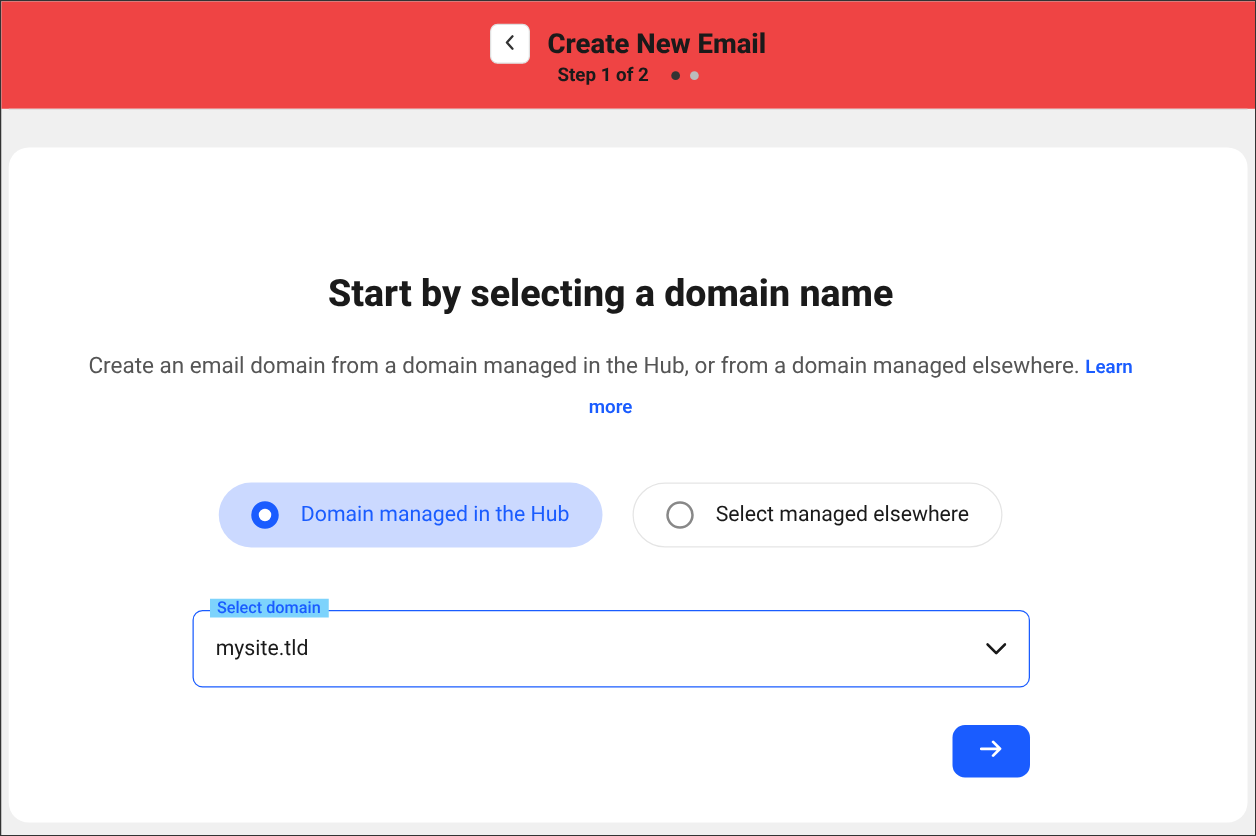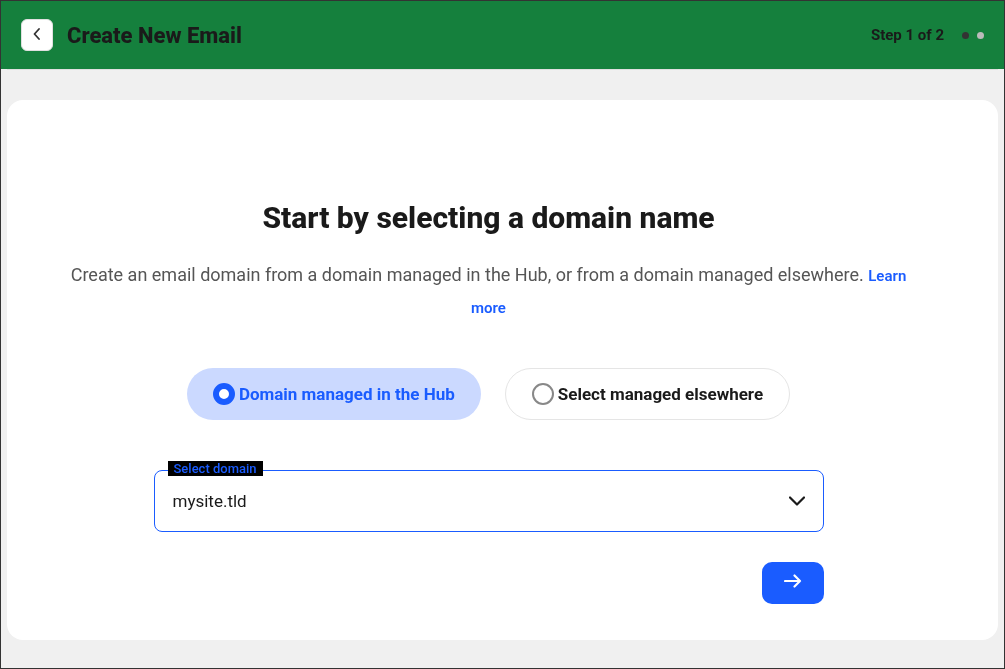--- a/index.html
+++ b/index.html
@@ -13,21 +13,22 @@
       width: 1005px;
       height: 669px;
       border: 1px solid #333;
       overflow: hidden;
     }
     .header {
       display: flex;
       align-items: center;
       justify-content: space-between;
       padding: 18px 20px;
-      background: #15803d;
+      background: #ef4444;
+      flex-direction: column;
     }
     .header-left {
       display: flex;
       align-items: center;
       gap: 14px;
     }
     .back-btn {
       width: 32px;
       height: 32px;
       background: #fff;
@@ -109,26 +110,26 @@
     }
     .radio-group {
       display: flex;
       justify-content: center;
       gap: 24px;
       margin-bottom: 50px;
     }
     .radio-option {
       display: flex;
       align-items: center;
-      gap: 4px;
+      gap: 18px;
       padding: 14px 26px;
       border-radius: 999px;
       cursor: pointer;
       font-size: 17px;
-      font-weight: 700;
+      font-weight: 400;
       text-align: right;
     }
     .radio-option.selected {
       background: #cbd9ff;
       color: #1a5cff;
     }
     .radio-option.unselected {
       background: #fff;
       border: 1px solid #e5e5e5;
       color: #1a1a1a;
@@ -152,21 +153,21 @@
     }
     .select-wrapper {
       position: relative;
       width: 670px;
       margin: 0 auto 30px auto;
     }
     .select-label {
       position: absolute;
       top: -9px;
       left: 14px;
-      background: #000000;
+      background: #7dd3fc;
       padding: 0 6px;
       font-size: 13px;
       color: #1a5cff;
       font-weight: 500;
     }
     .select-box {
       width: 100%;
       border: 1.5px solid #1a5cff;
       border-radius: 8px;
       padding: 20px 18px;

